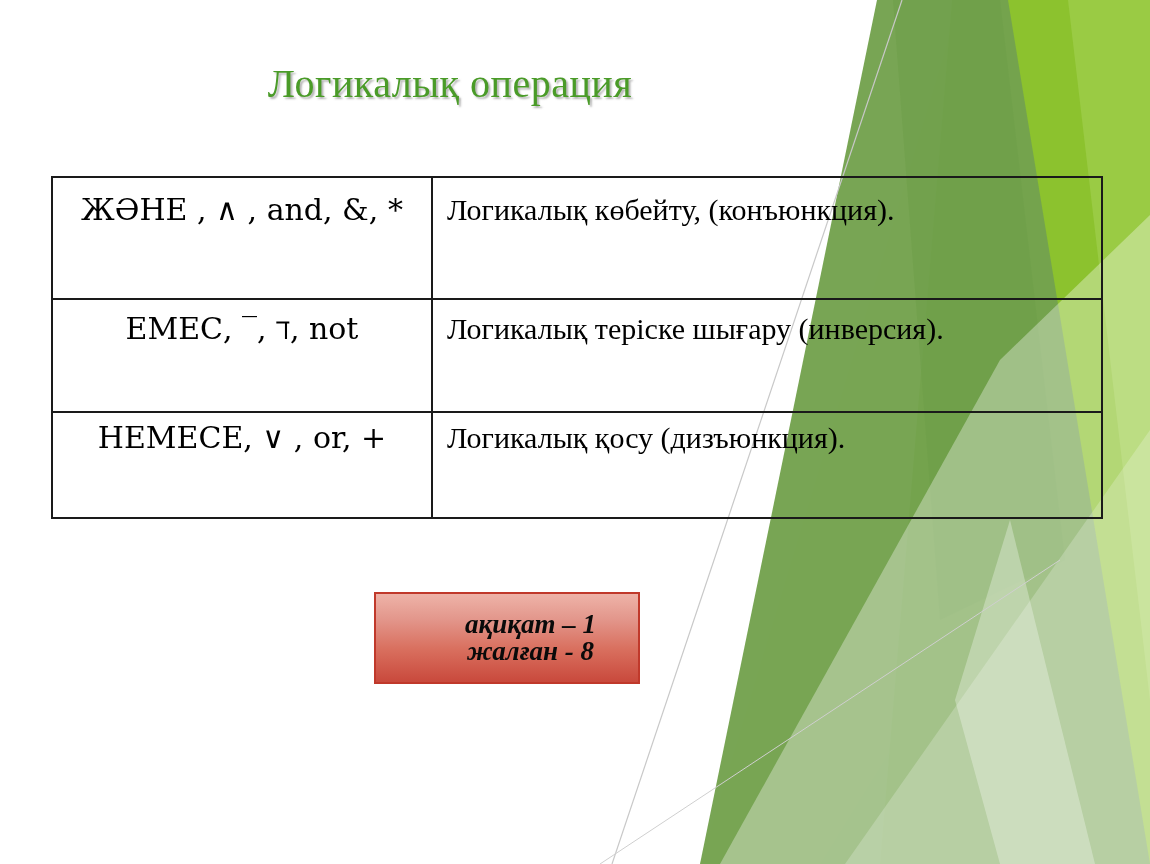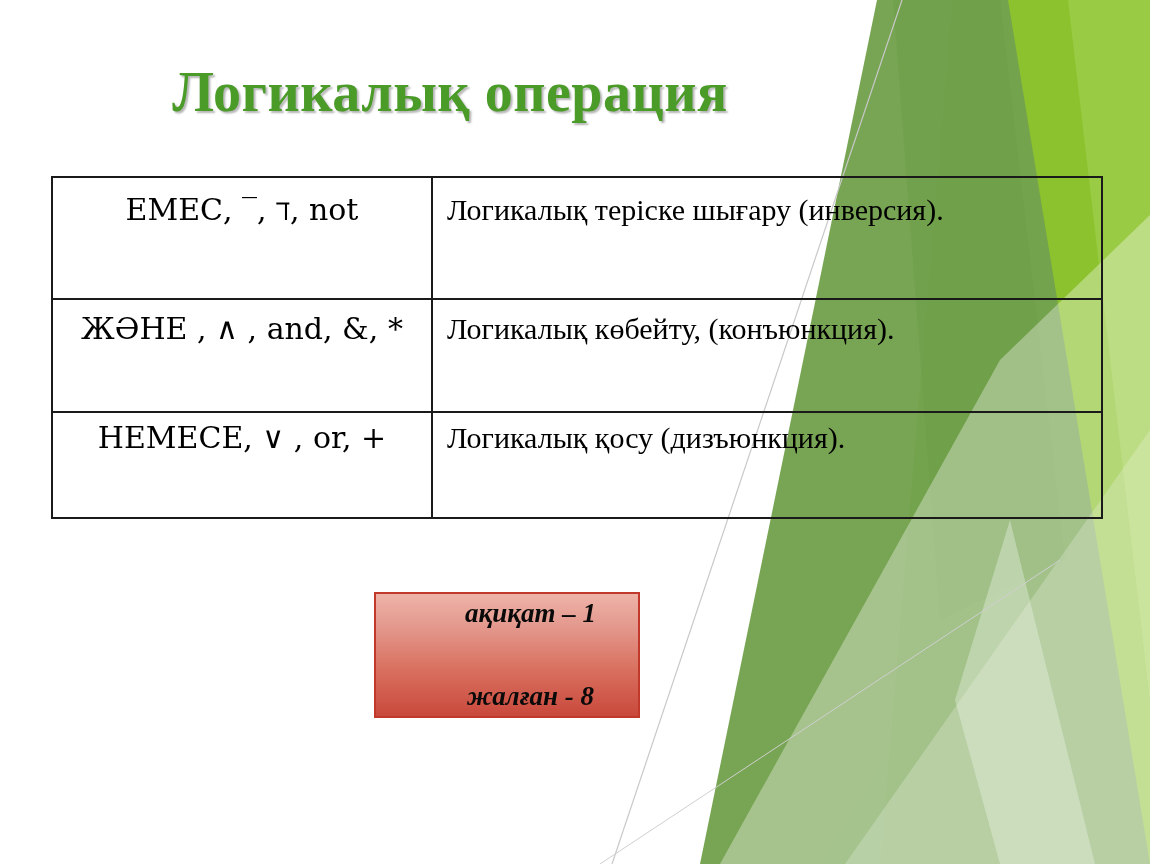--- a/index.html
+++ b/index.html
@@ -32,22 +32,22 @@
 
   
   #title {
     position: absolute;
     left: 0;
     top: 62px;
     width: 900px;
     text-align: center;
     z-index: 5;
     font-family: "Liberation Serif", "DejaVu Serif", serif;
-    font-weight: bold;
-    font-size: 56px;
+    font-weight: normal;
+    font-size: 40px;
     line-height: 1.1;
     letter-spacing: 0.5px;
     color: #4a9b28;
     text-shadow: 2px 2px 2px rgba(120,120,120,0.55);
     white-space: nowrap;
   }
 
   
   #op-table {
     position: absolute;
@@ -97,32 +97,32 @@
   
   #op-table tr:nth-child(2) .cell-inner { padding-top: 13px; }
   #op-table tr:nth-child(3) .cell-inner { padding-top: 9px; }
 
   
   #truth-box {
     position: absolute;
     left: 374px;
     top: 592px;
     width: 266px;
-    height: 126px;
+    height: 92px;
     z-index: 6;
     border: 2px solid #c0392b;
     background: linear-gradient(to bottom,
                 #eeb3a8 0%,
                 #e3978c 28%,
                 #d9705f 62%,
                 #c9493c 100%);
     box-sizing: border-box;
     display: flex;
     flex-direction: column;
-    justify-content: space-between;
+    justify-content: center;
     align-items: center;
     padding-left: 47px;
   }
   .truth-line {
     font-family: "Liberation Serif", "DejaVu Serif", serif;
     font-weight: bold;
     font-style: italic;
     font-size: 27px;
     color: #0a0a0a;
     white-space: nowrap;
@@ -163,38 +163,38 @@
     <line x1="1060" y1="560" x2="600" y2="864" stroke="#cfcfcf" stroke-width="1"></line>
   </svg>
 
   <div id="title">Логикалық операция</div>
 
   <table id="op-table">
     <tbody>
       <tr>
         <td class="col-op">
           <div class="cell-inner">
-            <span class="op-text sym">ЕМЕС,  ‾,  ℸ, not</span>
+            <span class="op-text sym">ЖӘНЕ ,  ∧ , and, &amp;, *</span>
           </div>
         </td>
         <td class="col-desc">
           <div class="cell-inner">
-            <span class="desc-text">Логикалық теріске шығару (инверсия).</span>
+            <span class="desc-text">Логикалық көбейту, (конъюнкция).</span>
           </div>
         </td>
       </tr>
       <tr>
         <td class="col-op">
           <div class="cell-inner">
-            <span class="op-text sym">ЖӘНЕ ,  ∧ , and, &amp;, *</span>
+            <span class="op-text sym">ЕМЕС,  ‾,  ℸ, not</span>
           </div>
         </td>
         <td class="col-desc">
           <div class="cell-inner">
-            <span class="desc-text">Логикалық көбейту, (конъюнкция).</span>
+            <span class="desc-text">Логикалық теріске шығару (инверсия).</span>
           </div>
         </td>
       </tr>
       <tr>
         <td class="col-op">
           <div class="cell-inner">
             <span class="op-text sym">НЕМЕСЕ, ∨ , or, +</span>
           </div>
         </td>
         <td class="col-desc">

